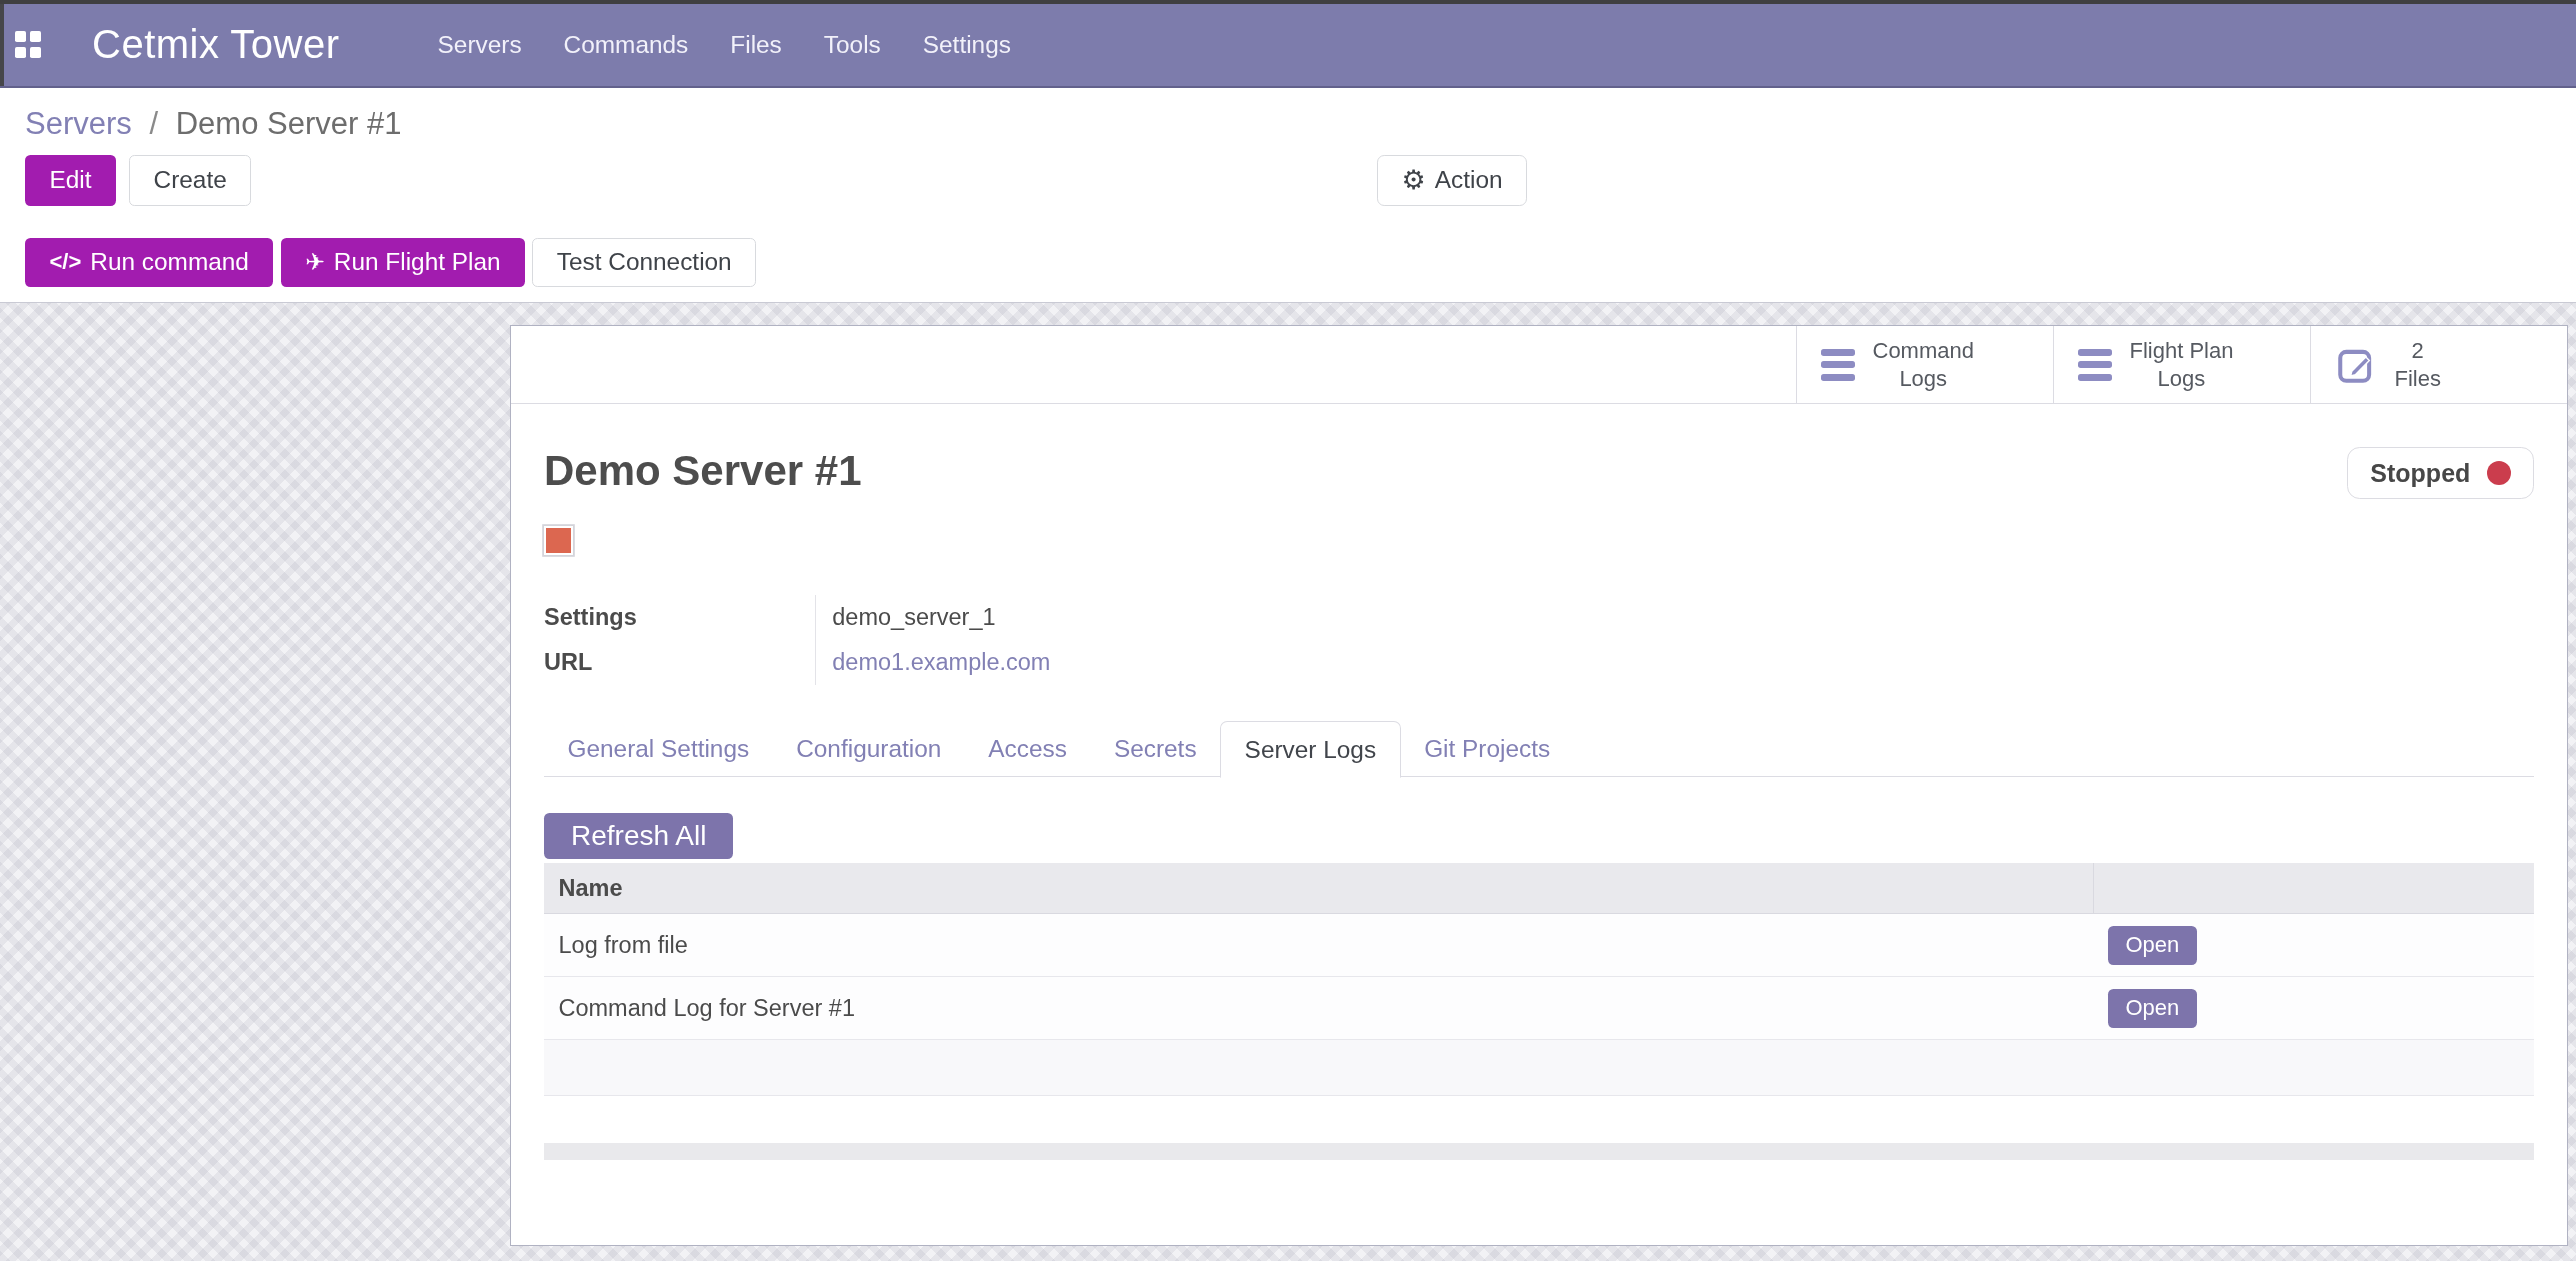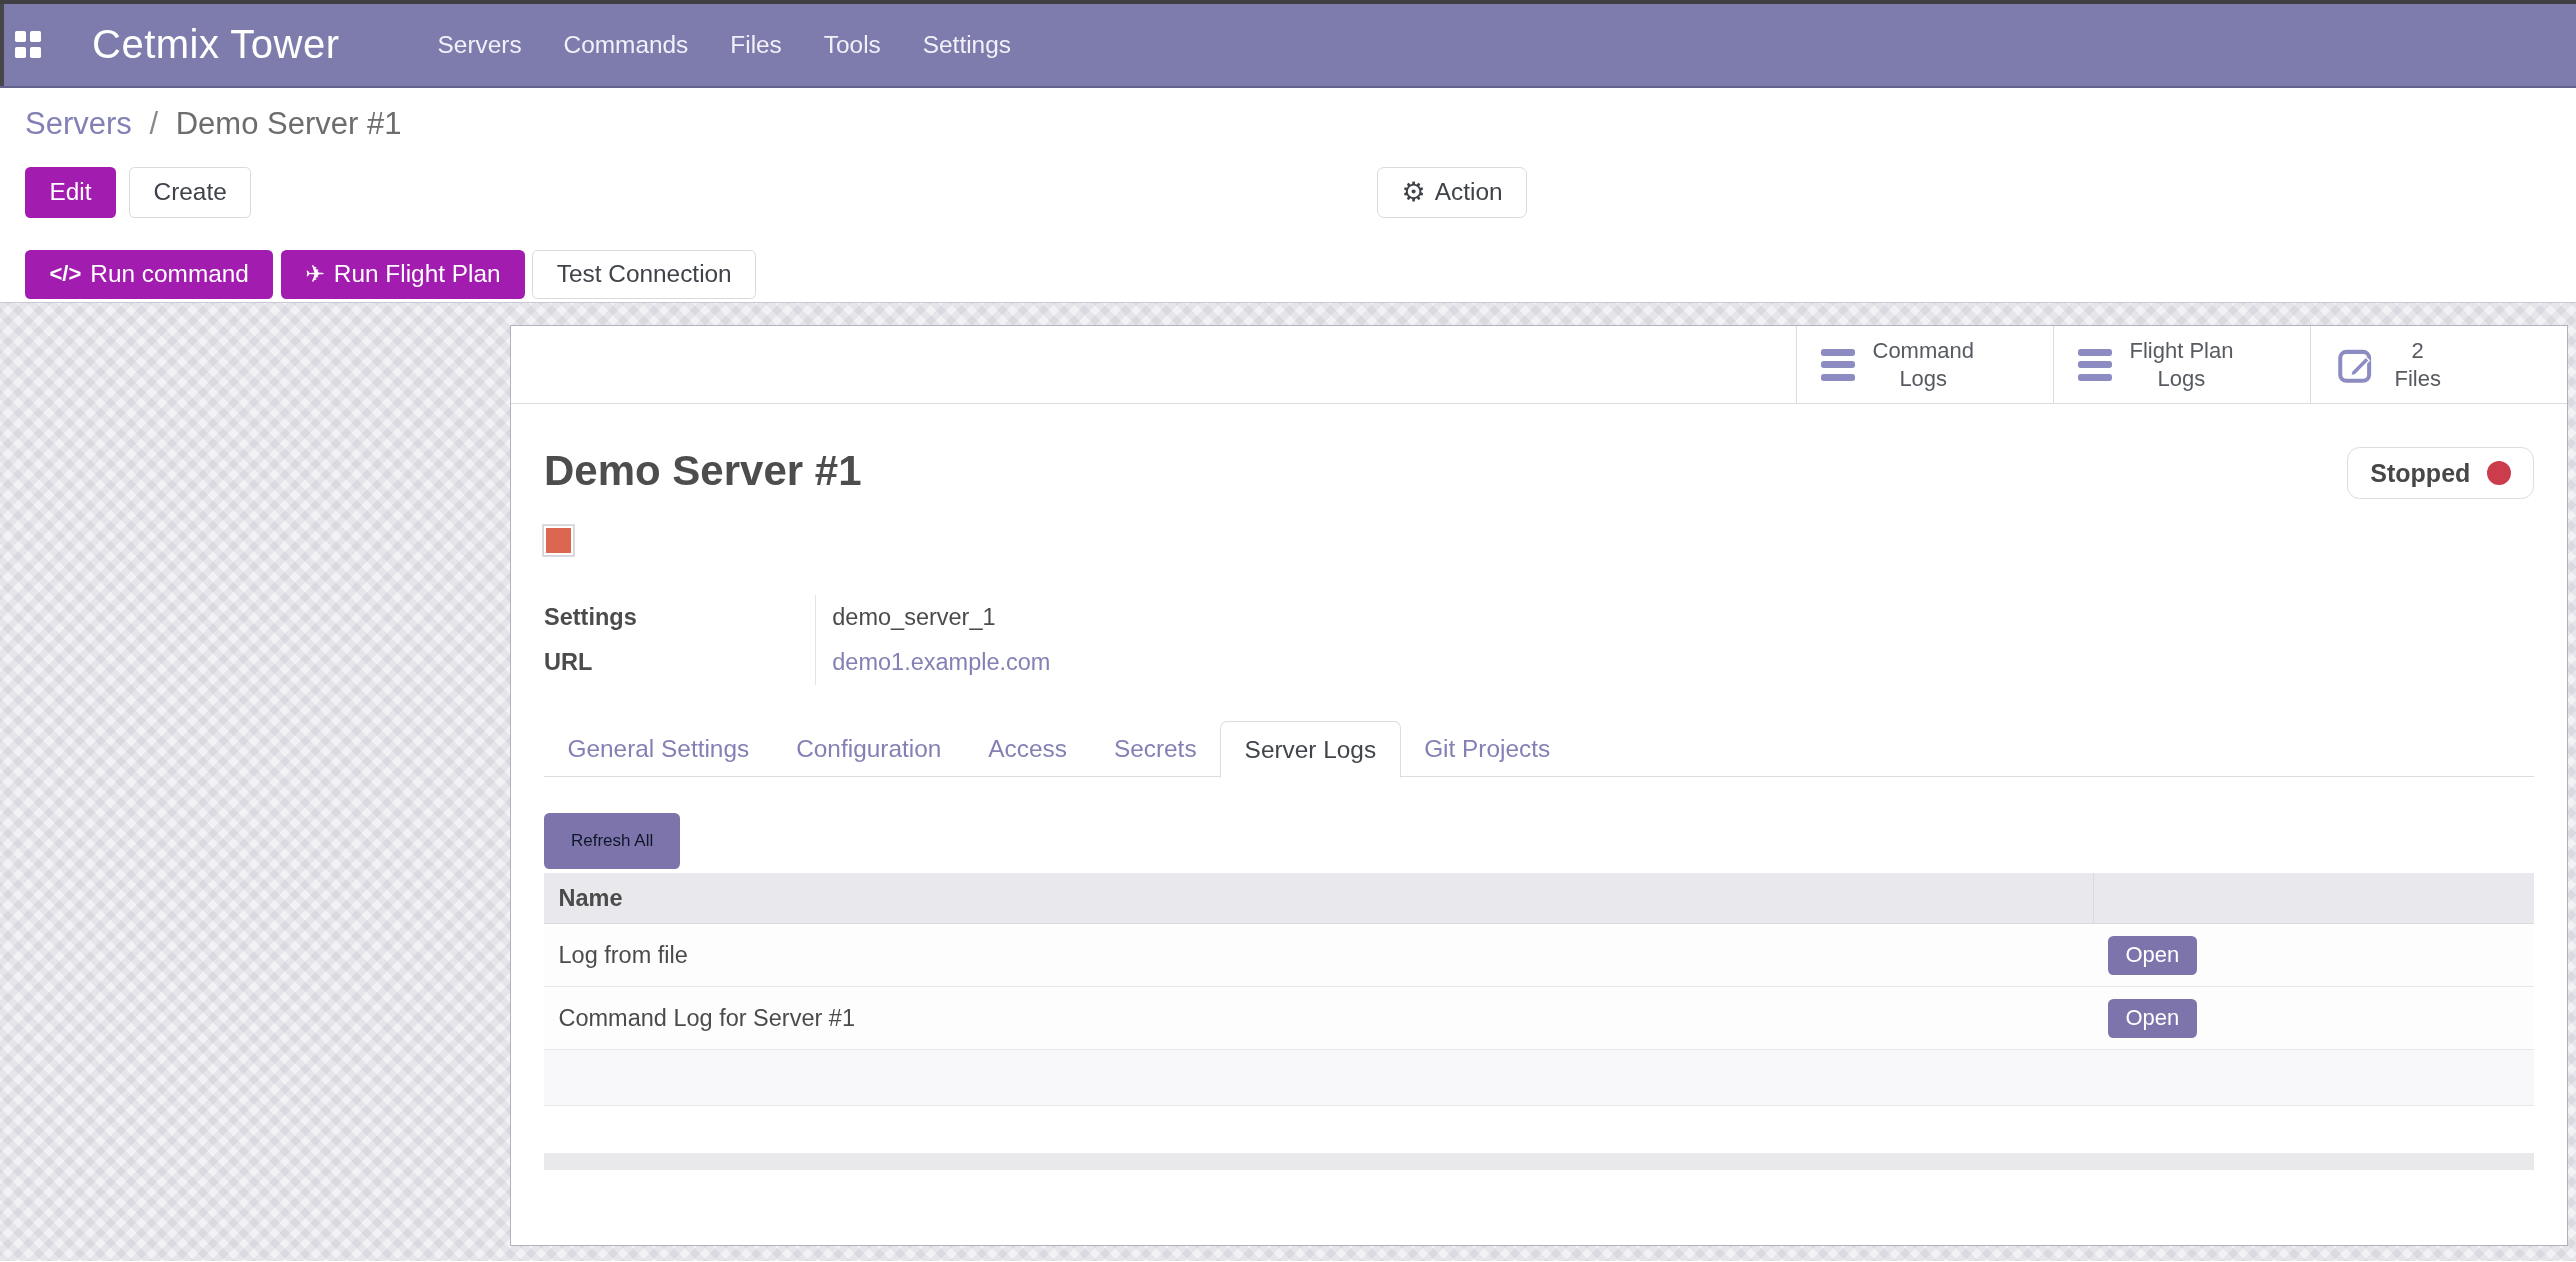--- a/index.html
+++ b/index.html
@@ -13,21 +13,21 @@
   .navbar::before { content:""; position:absolute; left:0; top:0; width:3.6px; height:100%; background:#46464a; }
   .apps-grid { display:grid; grid-template-columns:11px 11px; grid-template-rows:11px 11px; gap:4.5px; cursor:pointer; }
   .apps-grid span { background:#fff; border-radius:1.8px; }
   .brand { color:#fff; font-size:40px; margin-left:51px; letter-spacing:0.5px; cursor:pointer; }
   .nav-menu { display:flex; margin-left:98px; gap:42px; }
   .nav-menu .nav-item { color:#f2f1fa; font-size:24.4px; cursor:pointer; }
 
   
   .control-panel { position:relative; padding:18px 25px 0; background:#fff;
                    border-bottom:1.8px solid #c9cad4; height:215px; }
-  .breadcrumb { font-size:31px; margin-bottom:25px; }
+  .breadcrumb { font-size:31px; margin-bottom:13px; }
   .breadcrumb .bc-link { color:#8280b4; cursor:pointer; }
   .breadcrumb .bc-sep { color:#8a8a8a; margin:0 9px; }
   .breadcrumb .bc-current { color:#6d6d6d; }
   .btn { display:inline-flex; align-items:center; justify-content:center; gap:9px;
          font-size:24.4px; border-radius:5.4px; border:1.8px solid transparent; cursor:pointer;
          height:51px; padding:0 23.5px; white-space:nowrap; }
   .btn-primary { background:#a21caf; color:#fff; }
   .btn-secondary { background:#fff; color:#3f4349; border-color:#d8dade; }
   .row1 { height:51px; margin-bottom:32px; position:relative; }
   .row1 .btn { margin-right:9px; }
@@ -72,22 +72,22 @@
                  color:#4b4b4b; height:45px; display:flex; align-items:center; }
   .field-value.link { color:#8280b4; cursor:pointer; }
 
   
   .tabs { margin-top:36px; display:flex; border-bottom:1.8px solid #dcdce3; }
   .tab { padding:13.5px 23.5px; font-size:24.4px; color:#8280b4; cursor:pointer; }
   .tab.active { color:#41454b; background:#fff; border:1.8px solid #dcdce3; border-bottom-color:#fff;
                 margin-bottom:-1.8px; border-radius:7.2px 7.2px 0 0; }
 
   .tab-content { padding-top:36px; }
-  .refresh-btn { display:inline-block; background:#7d74ab; color:#0f172a; font-size:17px;
-                 padding:18px 27px; border-radius:5.4px; border:none; cursor:pointer; }
+  .refresh-btn { display:inline-block; background:#7d74ab; color:#ffffff; font-size:28px;
+                 padding:7px 27px; border-radius:5.4px; border:none; cursor:pointer; }
 
   table.logs { width:100%; border-collapse:collapse; margin-top:3.6px; }
   table.logs th { background:#e9e9ed; font-size:23.5px; font-weight:bold; color:#4b4b4b;
                   text-align:left; padding:11.7px 14.5px; border-bottom:1.8px solid #d9d9e0; }
   table.logs th.col-action { width:441px; border-left:1.8px solid #d9d9e0; }
   table.logs td { font-size:23.5px; color:#4b4b4b; padding:11.7px 14.5px; border-bottom:1.8px solid #e7e7ec;
                   background:#fdfdfe; }
   table.logs tr.empty-row td { height:56px; background:#f8f8fa; padding:0; }
   .open-btn { background:#7d74ab; color:#fff; font-size:22px; padding:6.3px 18px;
               border-radius:5.4px; border:none; cursor:pointer; }

